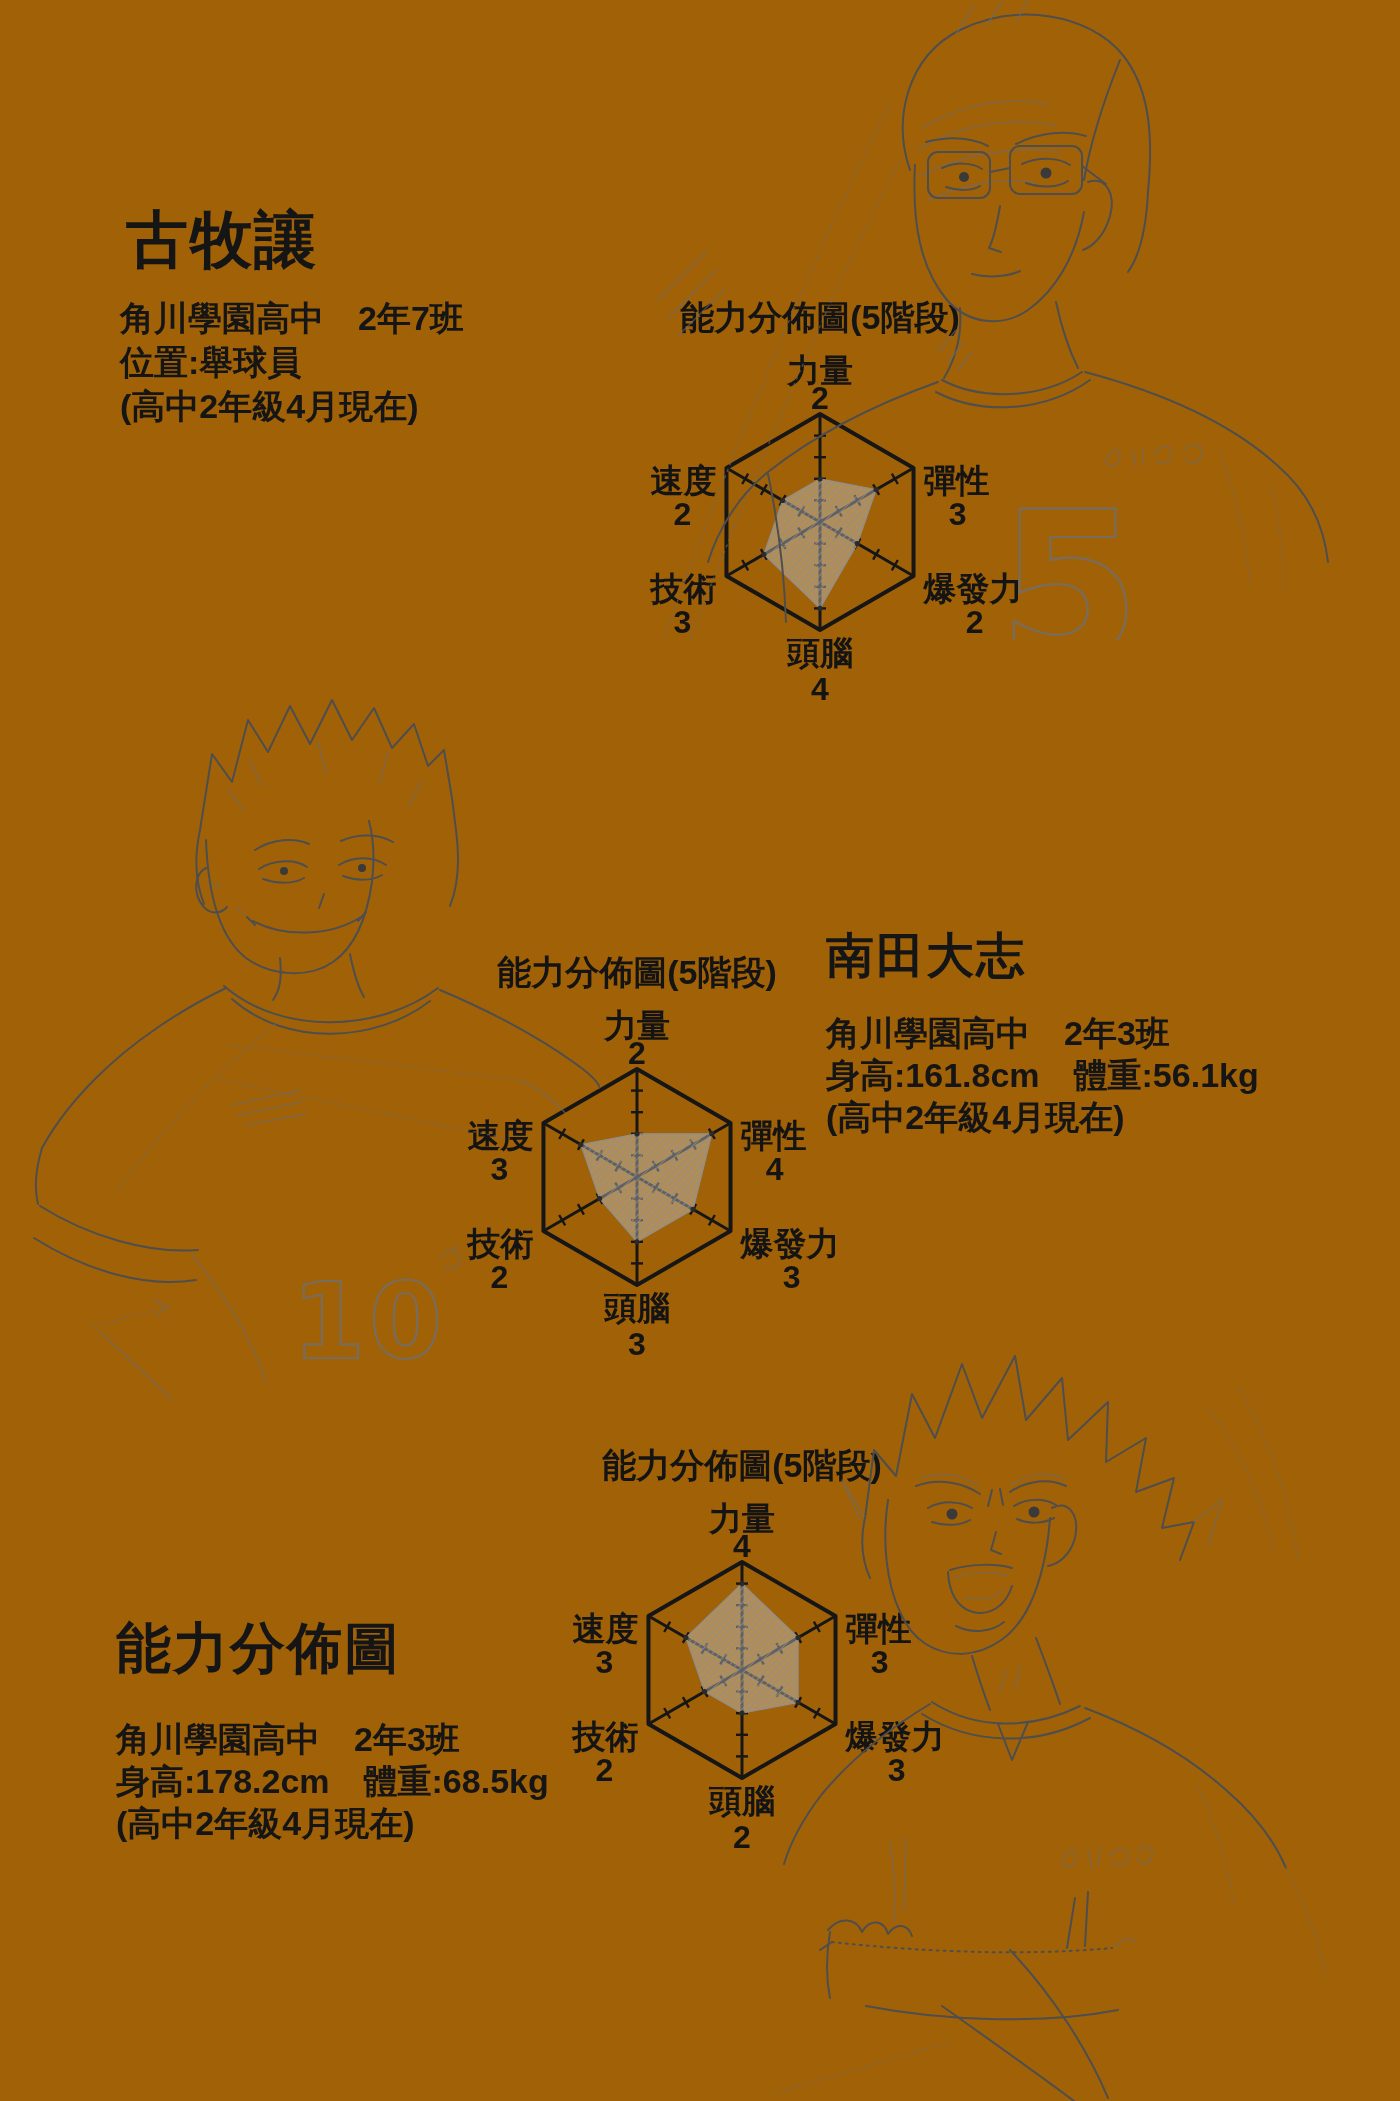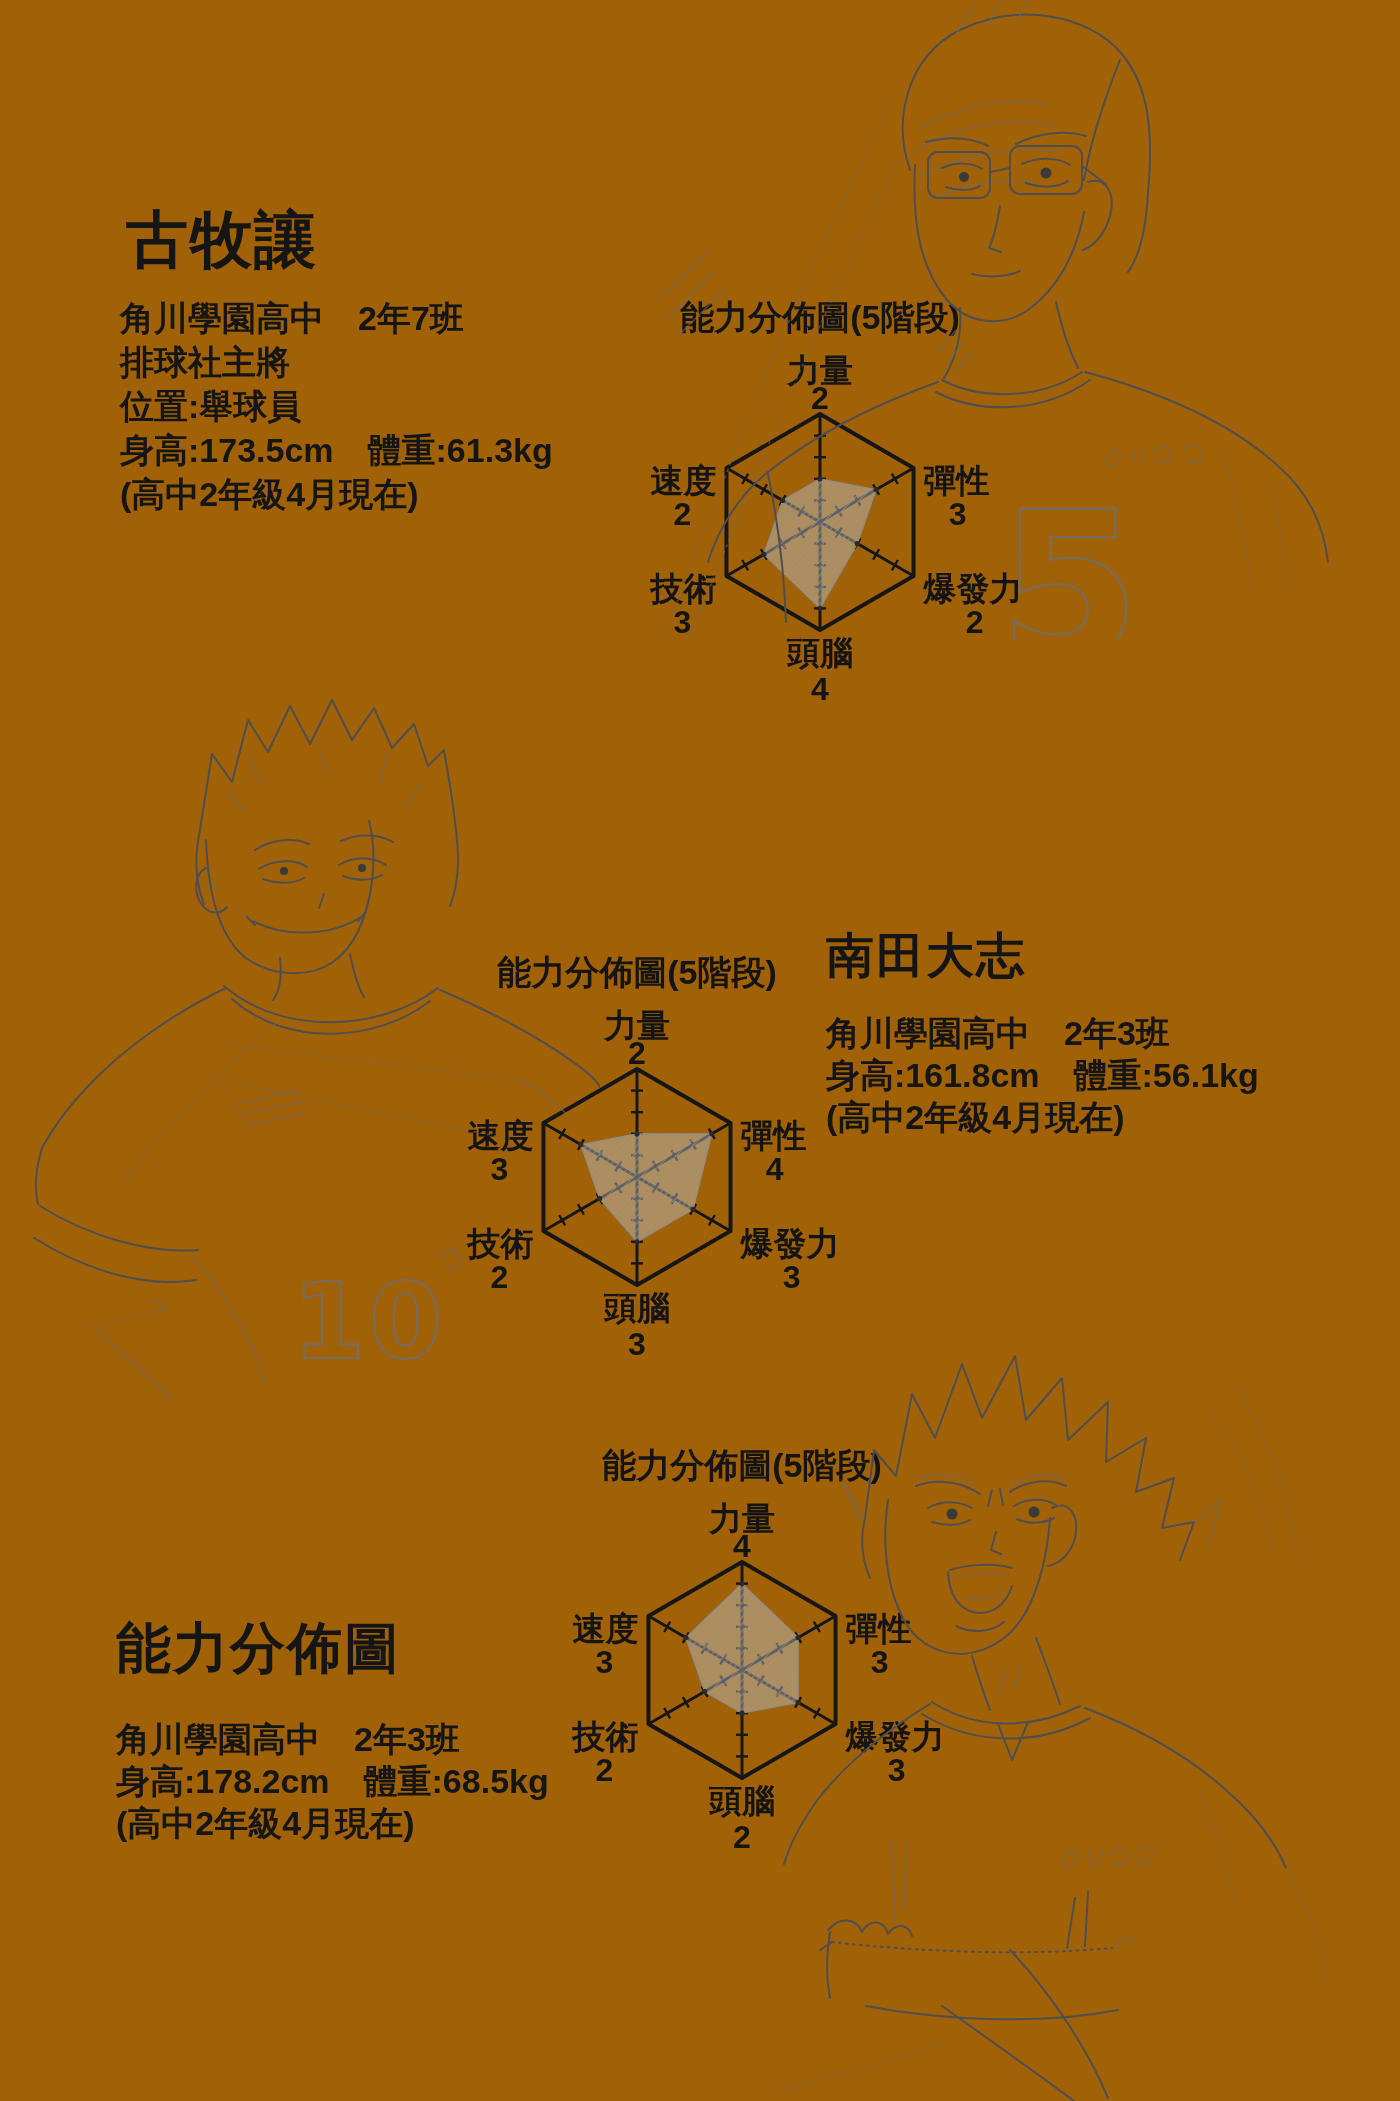--- a/index.html
+++ b/index.html
@@ -37,23 +37,21 @@
       <pattern id="hatch" width="5" height="5" patternUnits="userSpaceOnUse" patternTransform="rotate(45)">
         <rect width="5" height="5" fill="#c7c7c7" opacity="0.42"></rect>
         <line x1="0" y1="0" x2="0" y2="5" stroke="#8f8f8f" stroke-width="1.6"></line>
       </pattern>
     </defs>
   </svg>
 
   <h2 class="char-name" style="left:126px;top:198px;font-size:62px">古牧讓</h2>
   <div class="char-info" style="left:120px;top:296px;line-height:44px">
     <span class="info-line">角川學園高中　2年7班</span>
-    <span class="info-line">排球社主將</span>
     <span class="info-line">位置:舉球員</span>
-    <span class="info-line">身高:173.5cm　體重:61.3kg</span>
     <span class="info-line">(高中2年級4月現在)</span>
   </div>
   <svg class="radar" style="left:590px;top:267px" width="460" height="520" viewBox="0 0 460 520">
       <text x="230" y="62" text-anchor="middle" class="c-title">能力分佈圖(5階段)</text>
       <polygon points="230,147 323.5307436087194,201 323.5307436087194,309 230,363 136.46925639128062,309 136.46925639128062,201" class="c-outline"></polygon>
       <line x1="230" y1="255" x2="230" y2="147" class="c-axis"></line>
       <line x1="224" y1="233.4" x2="236" y2="233.4" class="c-tick"></line>
       <line x1="224" y1="211.8" x2="236" y2="211.8" class="c-tick"></line>
       <line x1="224" y1="190.2" x2="236" y2="190.2" class="c-tick"></line>
       <line x1="224" y1="168.6" x2="236" y2="168.6" class="c-tick"></line>

